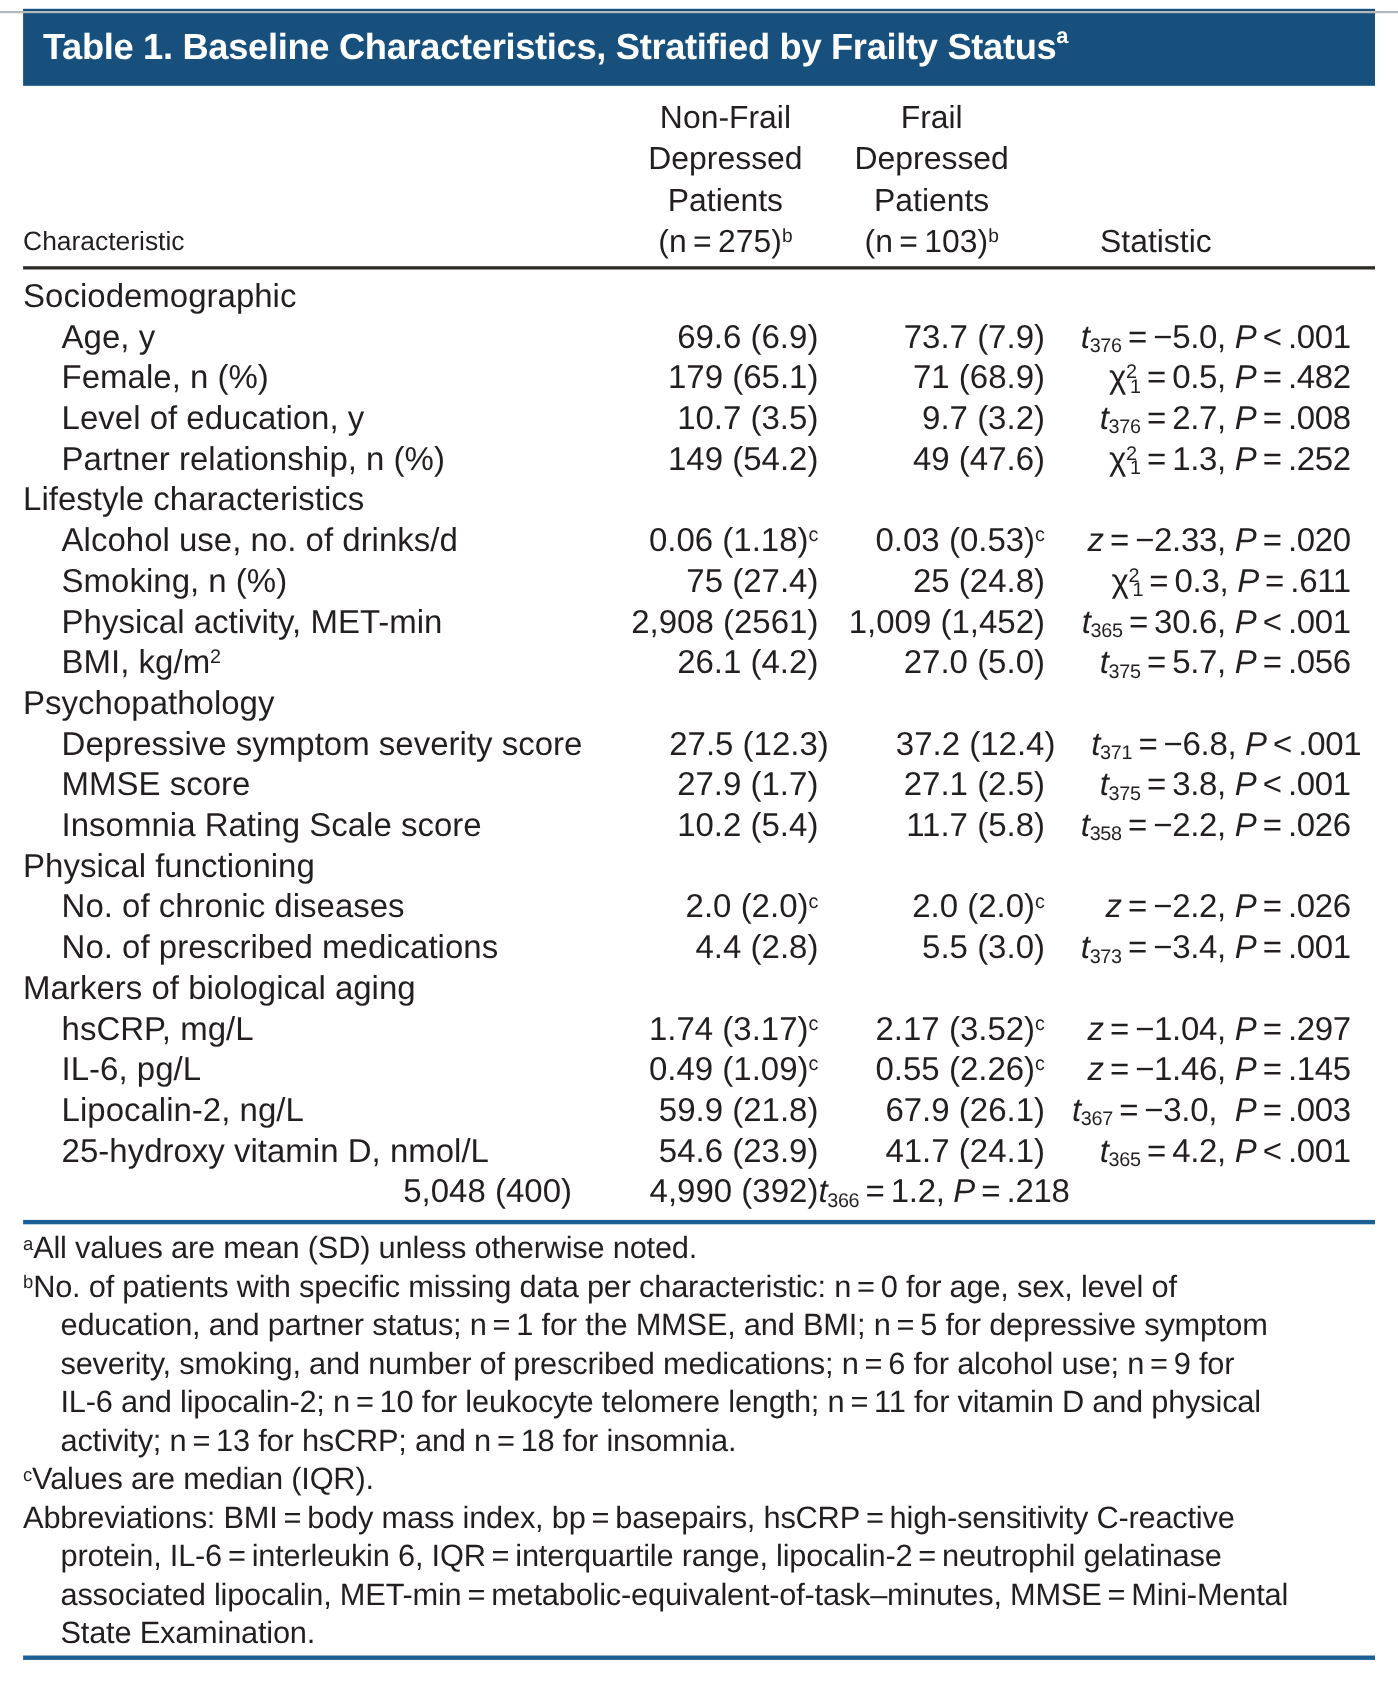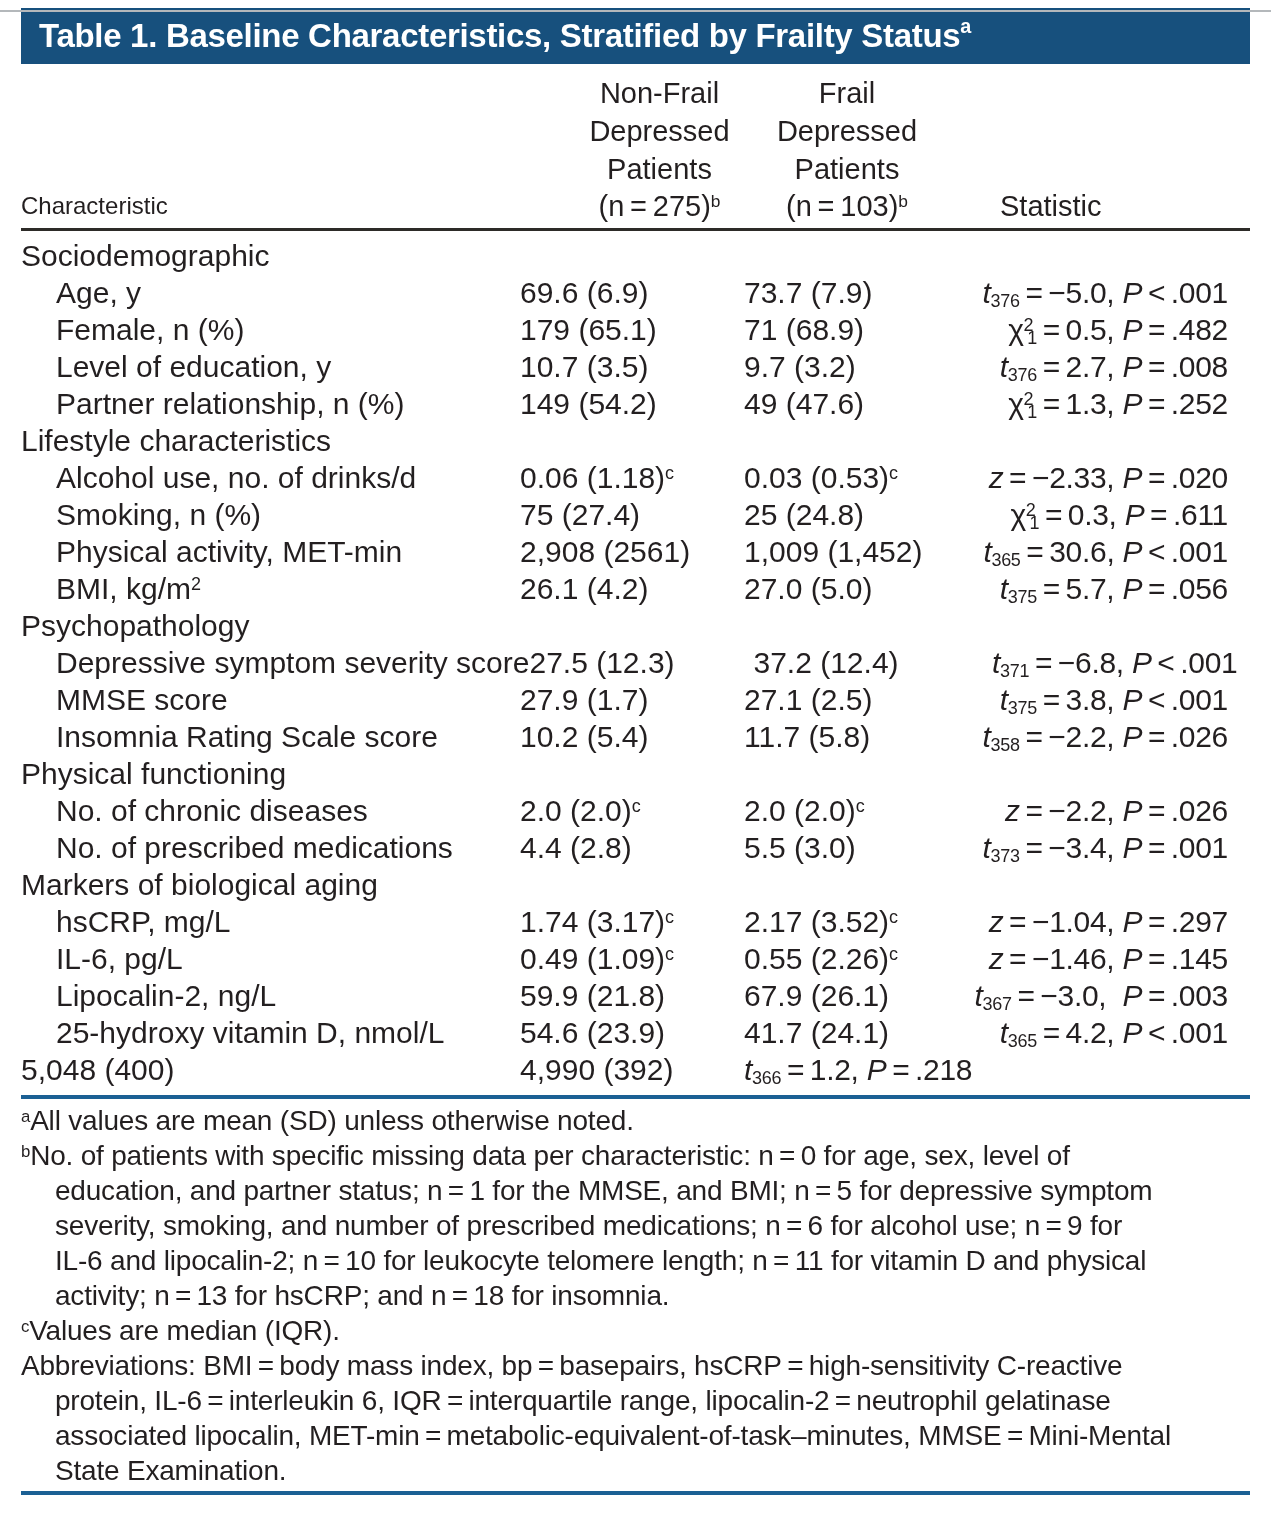--- a/index.html
+++ b/index.html
@@ -7,21 +7,21 @@
   }
   html,body{margin:0;padding:0;background:#fff;}
   body{
     width:1271px;height:1532px;overflow:hidden;
     font-family:"Liberation Sans", sans-serif;color:var(--text);
     position:relative;
   }
   .page{position:relative;width:1271px;height:1532px;box-sizing:border-box;padding:0 21px;}
   .top-hairline{position:absolute;top:2px;left:0;width:1271px;height:2px;background:#b4b8bb;}
   .title-bar{
-    margin-top:8px;height:56px;background:var(--bar);color:#fff;
+    margin-top:8px;height:70px;background:var(--bar);color:#fff;
     font-weight:700;font-size:33px;letter-spacing:-0.3px;
     display:flex;align-items:center;padding-left:18px;box-sizing:border-box;
   }
   .title-bar .sp{font-weight:700;}
   .head{
     display:grid;grid-template-columns:1fr 224px 206px 300px;
     align-items:end;padding-top:10px;font-size:29px;
   }
   .h-col{text-align:center;}
   .h-col.g1{padding-left:55px;text-align:center;}
@@ -30,21 +30,21 @@
   .h-char{line-height:36px;font-size:24px;}
   .h-stat{line-height:36px;text-align:left;padding-right:22px;padding-left:50px;box-sizing:border-box;}
   .head-rule{height:3px;background:var(--hrule);margin-top:4px;}
   #tbody{margin-top:6px;}
   .row{
     display:grid;grid-template-columns:1fr 224px 206px 300px;
     height:37px;line-height:37px;font-size:30px;white-space:nowrap;
   }
   .lab{text-align:left;overflow:visible;}
   .lab.ind{padding-left:35px;}
-  .val{}
+  .val{text-align:right;}
   .stat{text-align:right;padding-right:22px;letter-spacing:-0.3px;}
   .it{font-style:italic;}
   .sp{font-size:.6em;position:relative;top:-.5em;line-height:0;}
   .sb{font-size:.6em;position:relative;top:.2em;line-height:0;}
   .sb.stk{margin-left:-.34em;}
   .blue-rule{height:4px;background:var(--brule);}
   .rule-mid{margin-top:7px;}
   .rule-bot{margin-top:3px;}
   #footnotes{padding-top:4px;font-size:28px;line-height:35px;letter-spacing:-0.2px;}
   .fn-line{white-space:nowrap;}

